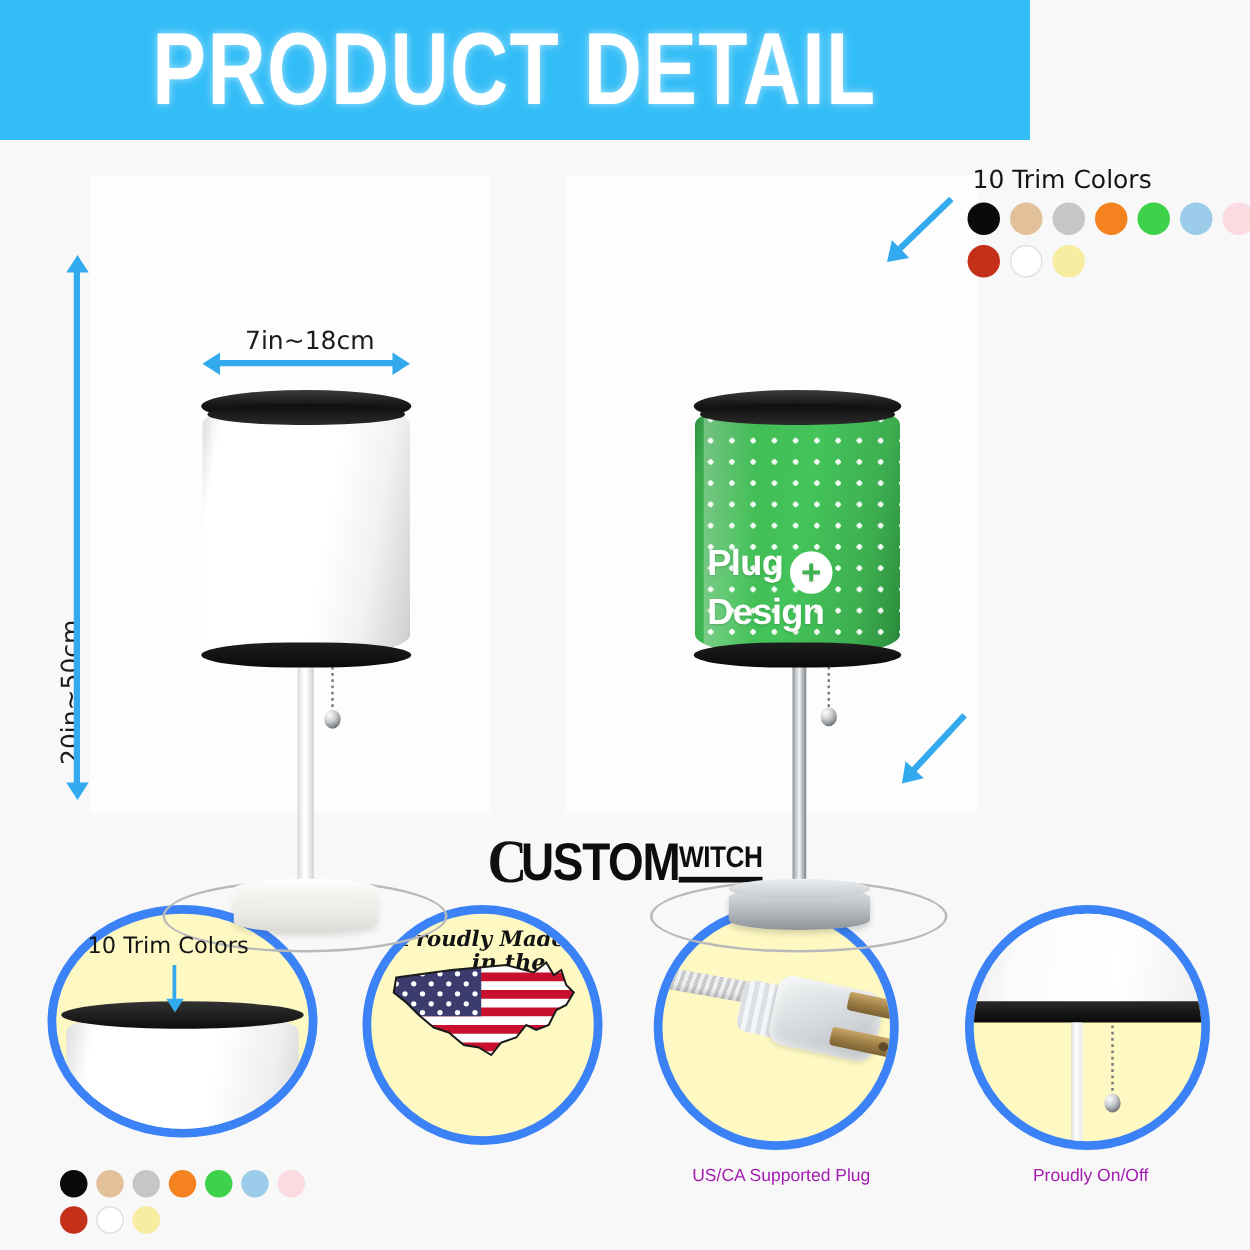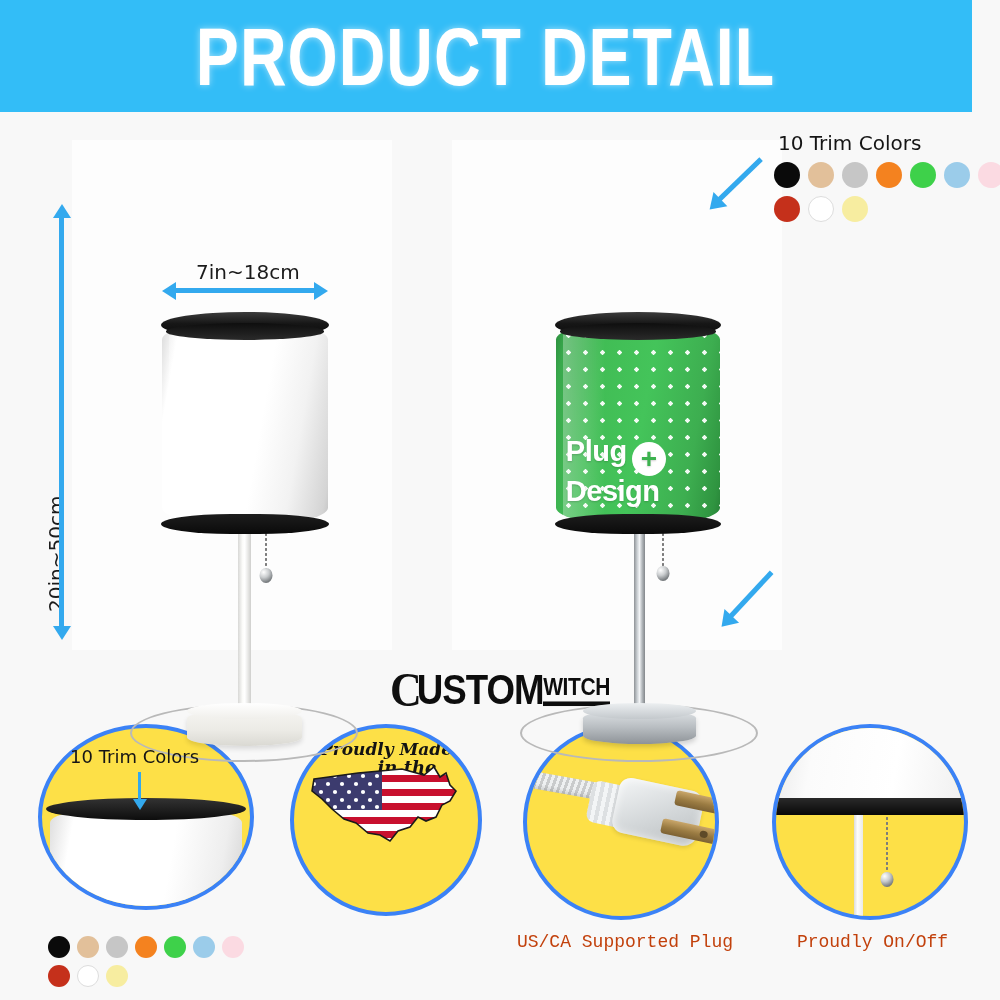--- a/index.html
+++ b/index.html
@@ -11,21 +11,21 @@
   }
   #page {
     position: relative;
     width: 1000px; height: 1000px;
     background: #f8f8f8;
   }
 
   
   .banner {
     position: absolute; left: 0; top: 0;
-    width: 972px; height: 112px;
+    width: 824px; height: 112px;
     background: #33bdf7;
     display: flex; align-items: center; justify-content: center;
   }
   .banner-title {
     color: #ffffff;
     font-size: 62px;
     font-weight: bold;
     letter-spacing: 1px;
     transform: scaleX(1.04) scaleY(1.32);
     text-shadow: 0 0 6px rgba(255,255,255,.55);
@@ -255,31 +255,31 @@
   }
 
   
   .features {
     position: absolute; left: 0; top: 712px; width: 1000px; height: 288px;
   }
   .feature { position: absolute; }
   .circle {
     position: absolute;
     border-radius: 50%;
-    border: 4px solid #3b82f6;
-    background: #fde047;
+    border: 7px solid #3b82f6;
+    background: #fef9c3;
     overflow: hidden;
   }
   .feature-caption {
     position: absolute;
     width: 100%;
     text-align: center;
-    font-size: 18px;
-    color: #c2410c;
-    font-family: Liberation Mono, monospace;
+    font-size: 14px;
+    color: #a21caf;
+    font-family: Liberation Sans, sans-serif;
     white-space: nowrap;
   }
 
   
   .c1-shade {
     position:absolute; left: 8px; right: 8px; top: 78px; bottom: -40px;
     background: linear-gradient(100deg,#dcdcdc 0%,#ffffff 12%,#ffffff 60%,#eeeeee 84%,#cfcfcf 100%);
     border-radius: 46% 46% 0 0 / 12% 12% 0 0;
   }
   .c1-trim {

